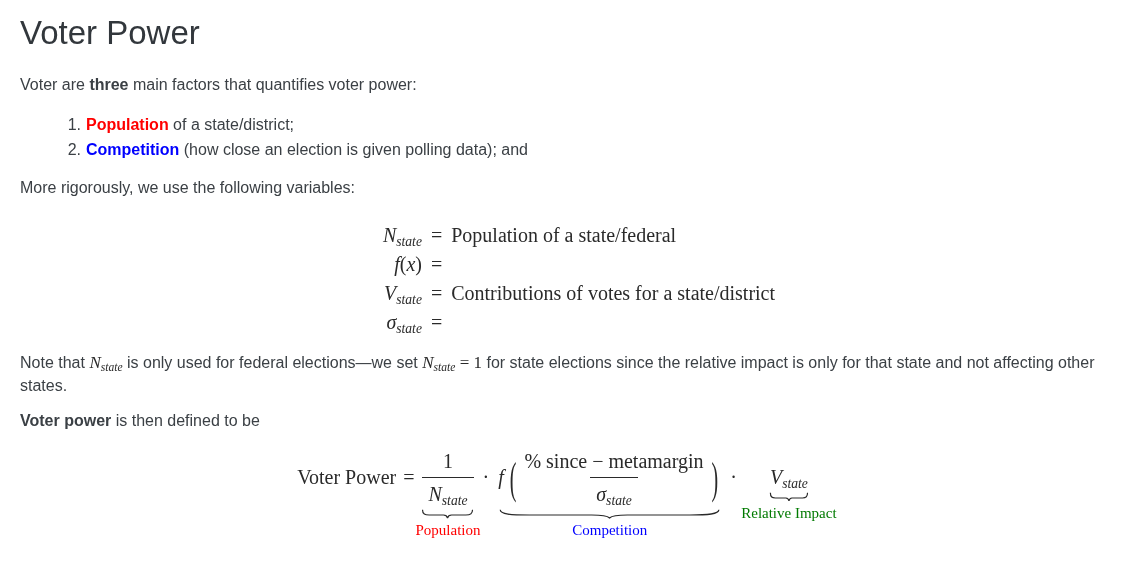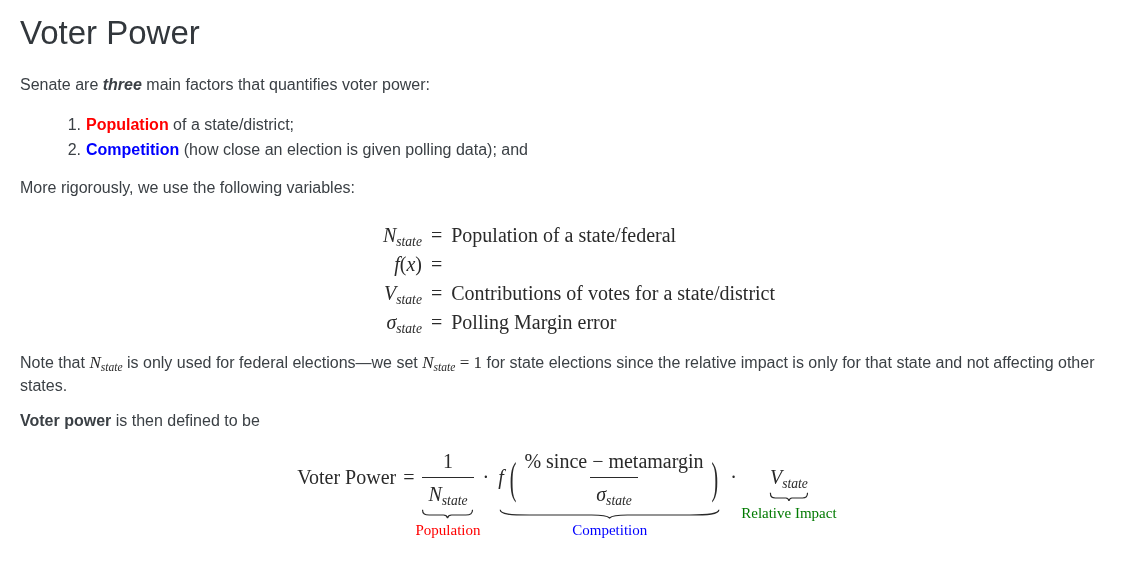--- a/index.html
+++ b/index.html
@@ -4,21 +4,21 @@
 <style>
   html,body { margin:0; padding:0; background:#ffffff; }
   body {
     width:1135px; height:563px; box-sizing:border-box;
     padding:2px 20px 0 20px; overflow:hidden;
     font-family:"Liberation Sans", sans-serif;
     font-size:16px; line-height:1.4; color:#3b4045;
   }
   .page-title { font-size:33px; font-weight:400; color:#32373c; margin:8px 0 18px 0; }
   p { margin:13px 0; }
-  .emph-bold { font-style:italic; font-weight:bold; }
+  .emph-bold { font-weight:bold; }
   .bold { font-weight:bold; }
 
   .factors { margin:16px 0; padding:0 0 0 30px; list-style:none; }
   .factors li { margin:2px 11px; line-height:23px; }
   .li-num { display:inline-block; min-width:20px; text-align:right; margin-right:5px; }
   .term-red   { color:#ff0000; font-weight:bold; }
   .term-blue  { color:#0000ff; font-weight:bold; }
   .term-green { color:#008000; font-weight:bold; }
 
   .math { font-family:"Liberation Serif", serif; color:#2a2a2a; }
@@ -56,21 +56,21 @@
   .under-label { font-size:15px; margin-top:2px; white-space:nowrap; font-family:"Liberation Serif", serif; }
   .lab-red   { color:#ff0000; }
   .lab-blue  { color:#0000ff; }
   .lab-green { color:#007a00; }
 </style>
 </head>
 <body>
 
 <h1 class="page-title">Voter Power</h1>
 
-<p><span>Senate are </span><span class="emph-bold">three</span><span> main factors that quantifies voter power:</span></p>
+<p><span>Voter are </span><span class="emph-bold">three</span><span> main factors that quantifies voter power:</span></p>
 
 <ol class="factors">
   <li><span class="li-num">1.</span><span class="term-red">Population</span><span> of a state/district;</span></li>
   <li><span class="li-num">2.</span><span class="term-blue">Competition</span><span> (how close an election is given polling data); and</span></li>
 </ol>
 
 <p>More rigorously, we use the following variables:</p>
 
 <div class="var-block math">
   <div class="var-row">
@@ -83,21 +83,20 @@
     <span class="var-eq">=</span>
   </div>
   <div class="var-row">
     <span class="var-lhs"><span class="mi">V</span><sub class="msub">state</sub><span></span><span class="mi"></span><span></span></span>
     <span class="var-eq">=</span>
     <span class="var-rhs"><span>Contributions of votes for a state/district</span><span class="mi"></span><span></span></span>
   </div>
   <div class="var-row">
     <span class="var-lhs"><span class="mi">σ</span><sub class="msub">state</sub><span></span><span class="mi"></span><span></span></span>
     <span class="var-eq">=</span>
-    <span class="var-rhs"><span>Polling Margin error</span><span class="mi"></span><span></span></span>
   </div>
 </div>
 
 <p><span>Note that </span><span class="imath"><span class="mi">N</span><sub class="msub">state</sub></span><span> is only used for federal elections—we set </span><span class="imath"><span class="mi">N</span><sub class="msub">state</sub><span> = 1</span></span><span> for state elections since the relative impact is only for that state and not affecting other states.</span></p>
 
 <p><span class="bold">Voter power</span><span> is then defined to be</span></p>
 
 <div class="formula math">
   <span class="flhs"><span>Voter Power</span><span class="feq">=</span></span>
 

